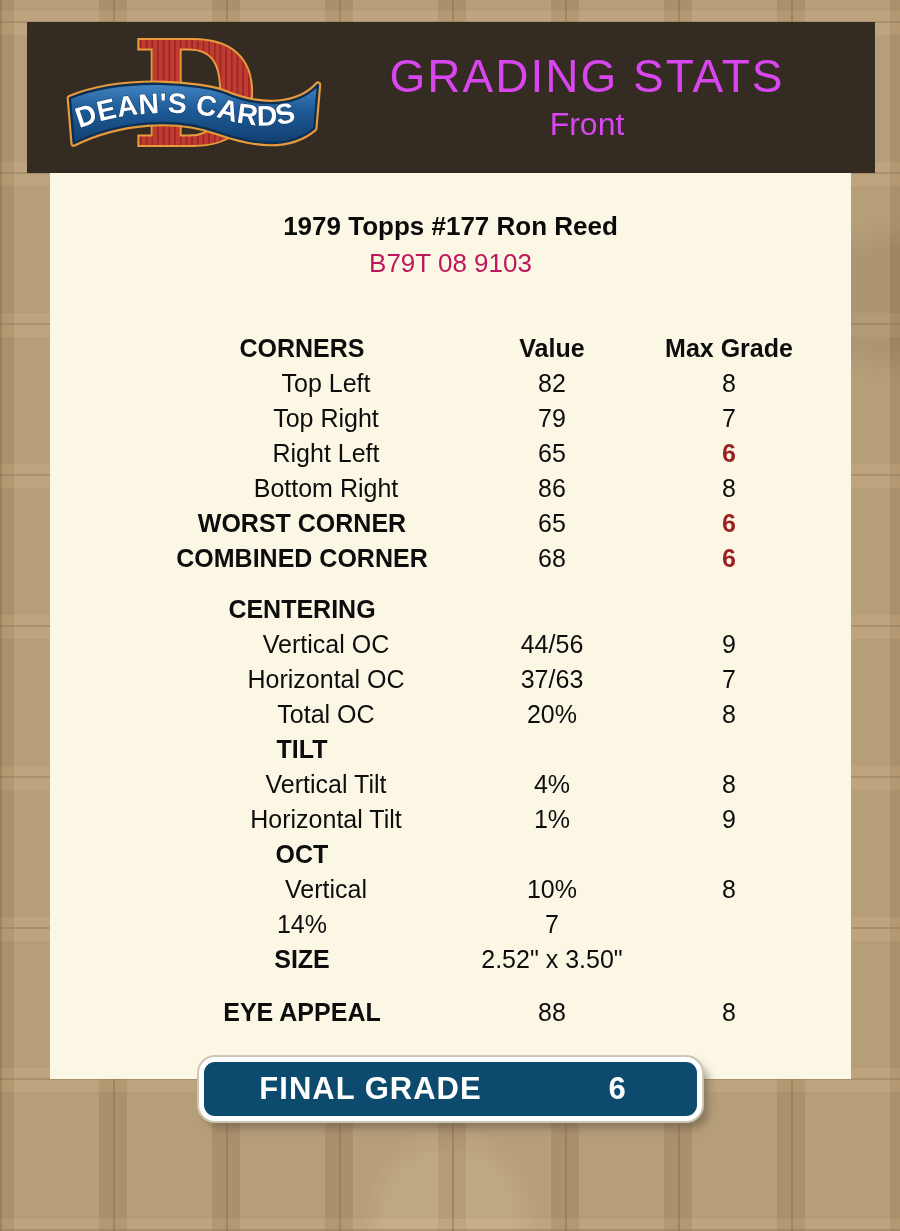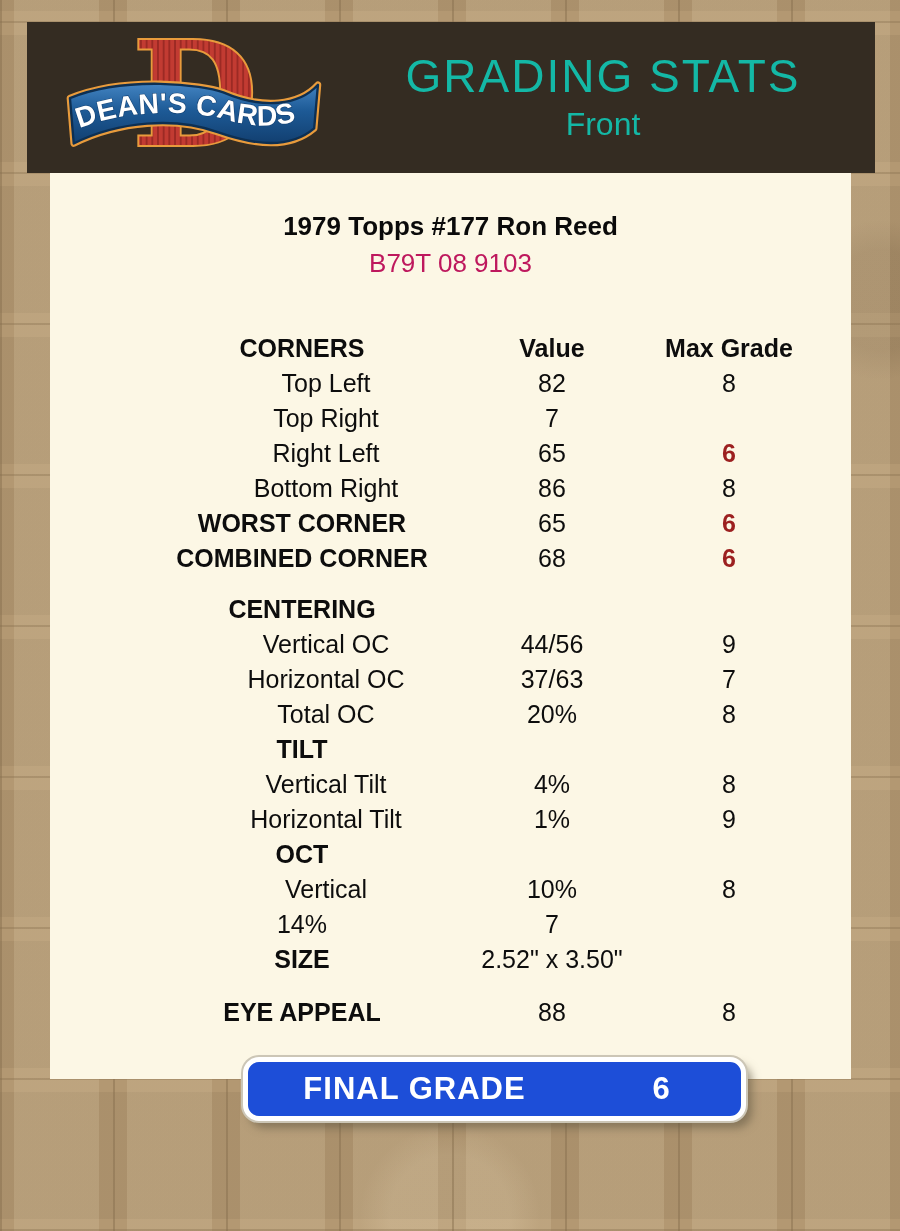--- a/index.html
+++ b/index.html
@@ -24,23 +24,23 @@
   }
   
   .hdr{
     position:absolute;left:27px;top:22px;width:848px;height:151px;
     background:#342c22;
   }
   .logo{
     position:absolute;left:30px;top:6px;width:272px;height:142px;
   }
   .hdr-text{
-    position:absolute;left:296px;top:0;width:560px;height:151px;
+    position:absolute;left:280px;top:0;width:560px;height:151px;
     display:flex;flex-direction:column;align-items:center;justify-content:center;
-    color:#14b8a6;text-align:center;
+    color:#d946ef;text-align:center;
   }
   .hdr-title{
     font-size:46px;line-height:52px;letter-spacing:2px;font-weight:400;
   }
   .hdr-sub{
     font-size:32px;line-height:44px;font-weight:400;
   }
   
   .sheet{
     position:absolute;left:50px;top:173px;width:801px;height:906px;
@@ -65,27 +65,26 @@
   .row .val,.row .max{text-align:center;}
   .row.colhead .lab,.row.colhead .val,.row.colhead .max{font-weight:bold;}
   .row.b .lab{font-weight:bold;}
   .row.indent .lab{padding-left:48px;}
   .row .max.red{color:#9c2020;font-weight:bold;}
   .row.gap{margin-top:16px;}
   .row.gap2{margin-top:18px;}
   
   .final-btn{
     position:absolute;left:149px;top:884px;width:493px;height:54px;
-    background:#1d4ed8;
+    background:#0c4a6e;
     border:5px solid #ffffff;
     border-radius:16px;
     box-shadow:0 0 0 2px #ccc6b6, 6px 7px 8px rgba(95,85,65,0.55);
     display:flex;align-items:center;
     cursor:pointer;
-    margin-left:44px;
   }
   .final-label{
     flex:1;text-align:center;color:#ffffff;font-weight:bold;font-size:31px;letter-spacing:1px;
   }
   .final-value{
     width:160px;text-align:center;color:#ffffff;font-weight:bold;font-size:31px;
   }
 </style>
 </head>
 <body>
@@ -141,20 +140,21 @@
       </div>
 
       <div class="row indent">
         <div class="lab">Top Left</div>
         <div class="val">82</div>
         <div class="max">8</div>
       </div>
 
       <div class="row indent">
         <div class="lab">Top Right</div>
+        <div class="val">79</div>
         <div class="max">7</div>
       </div>
 
       <div class="row indent">
         <div class="lab">Right Left</div>
         <div class="val">65</div>
         <div class="max red">6</div>
       </div>
 
       <div class="row indent">

